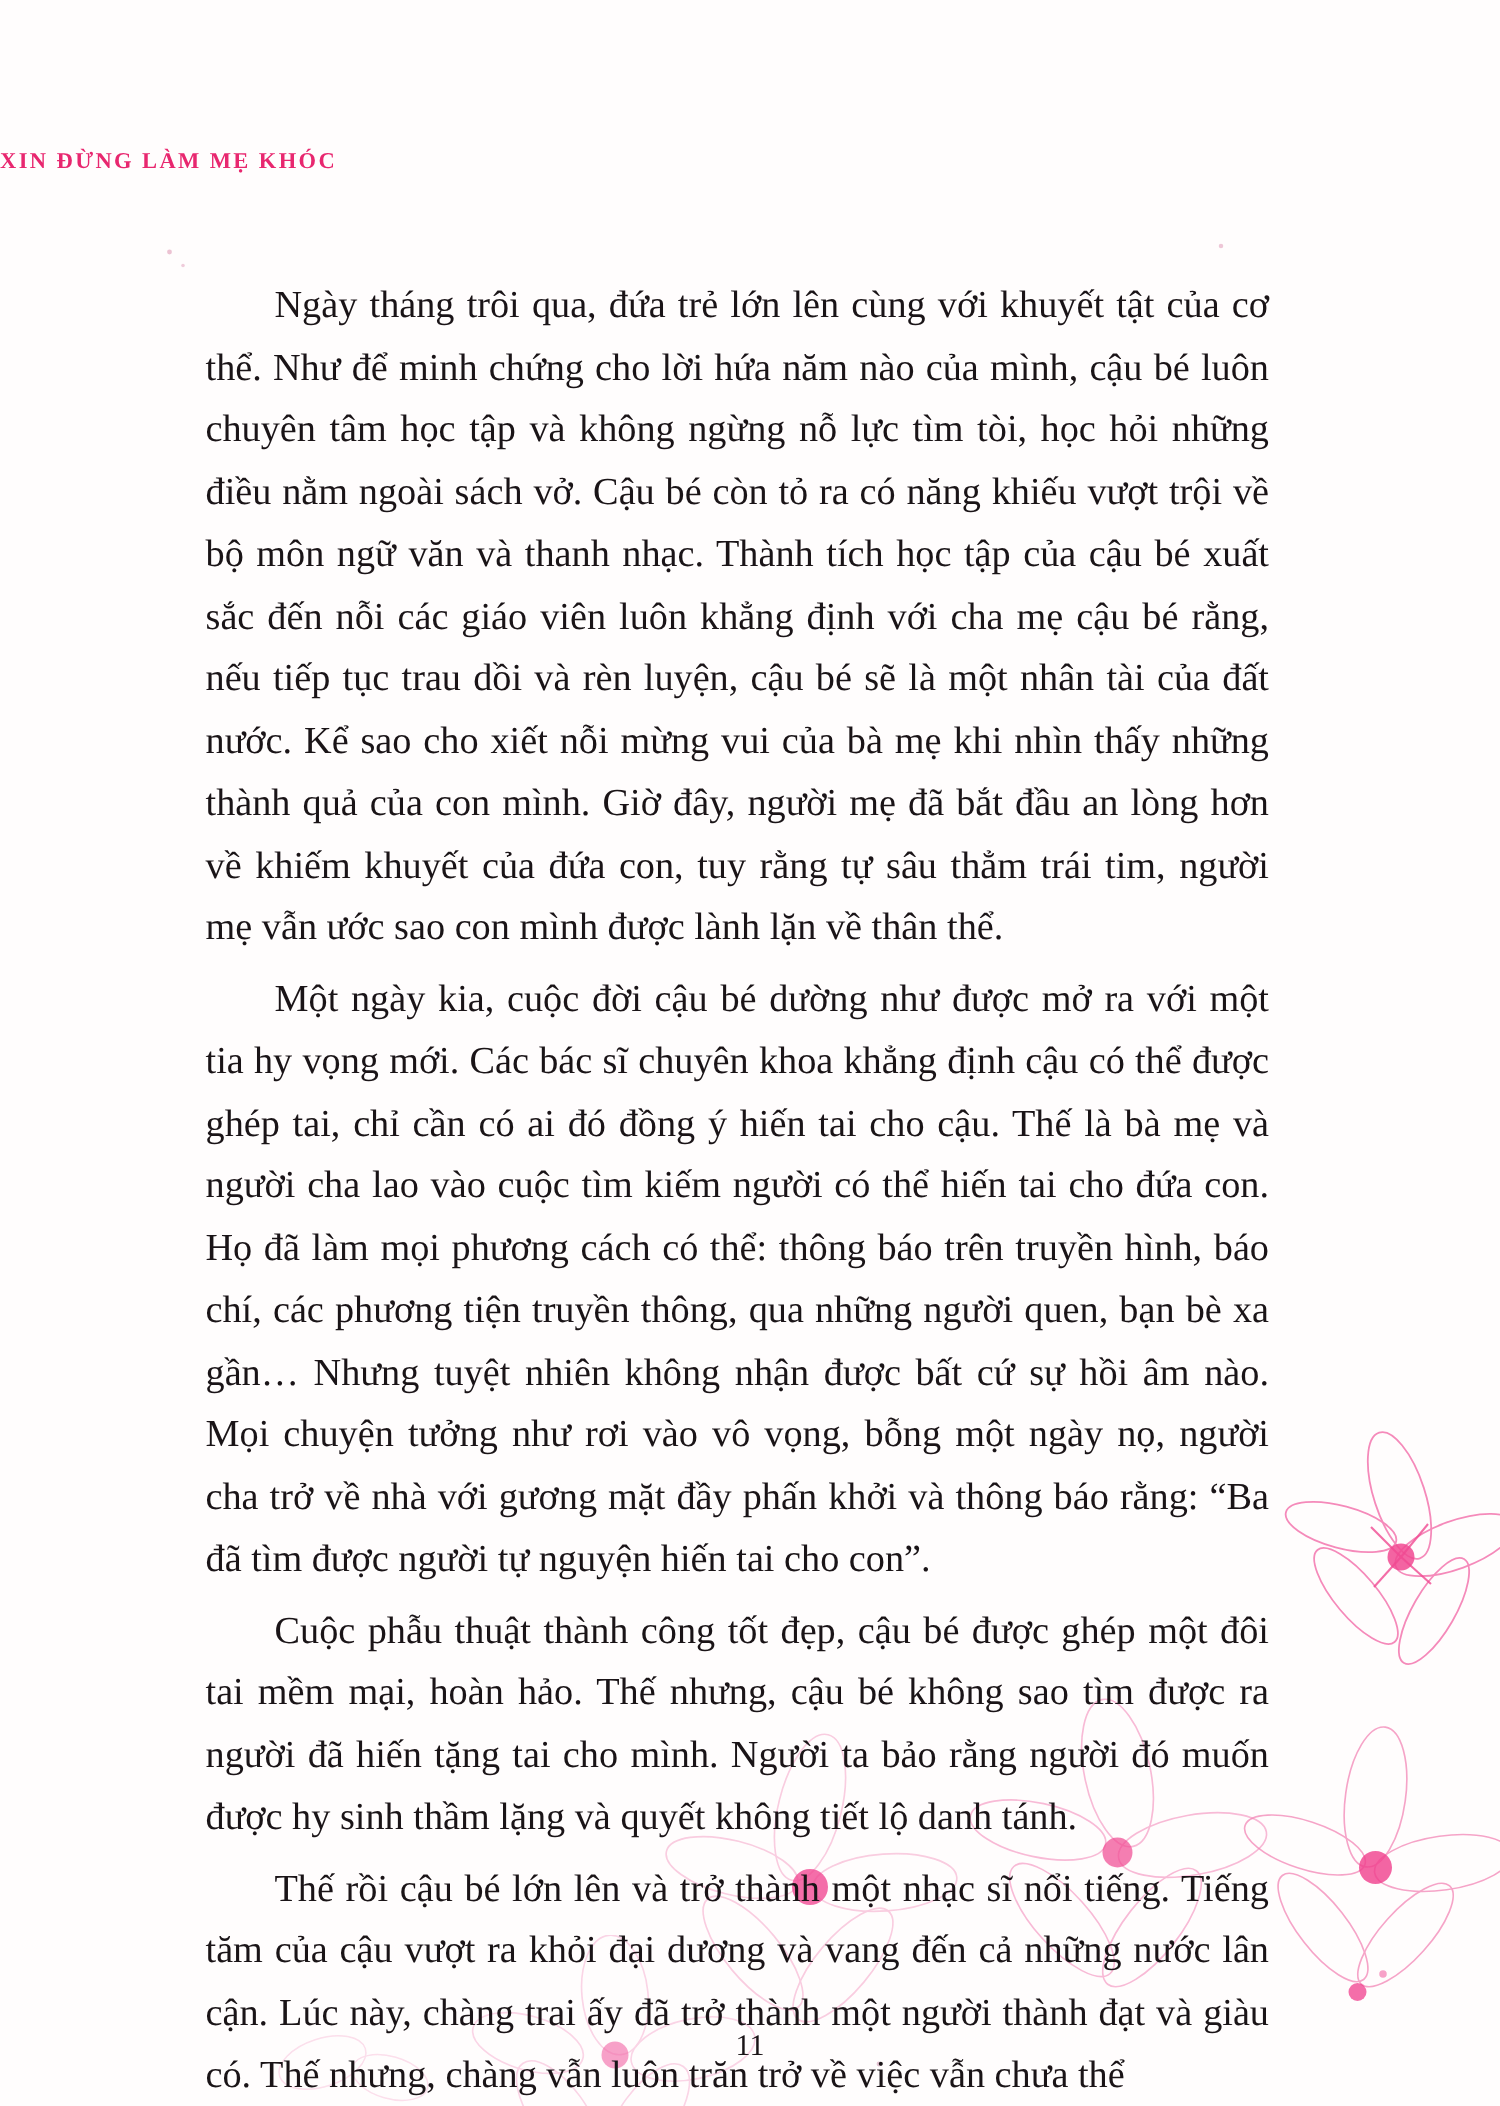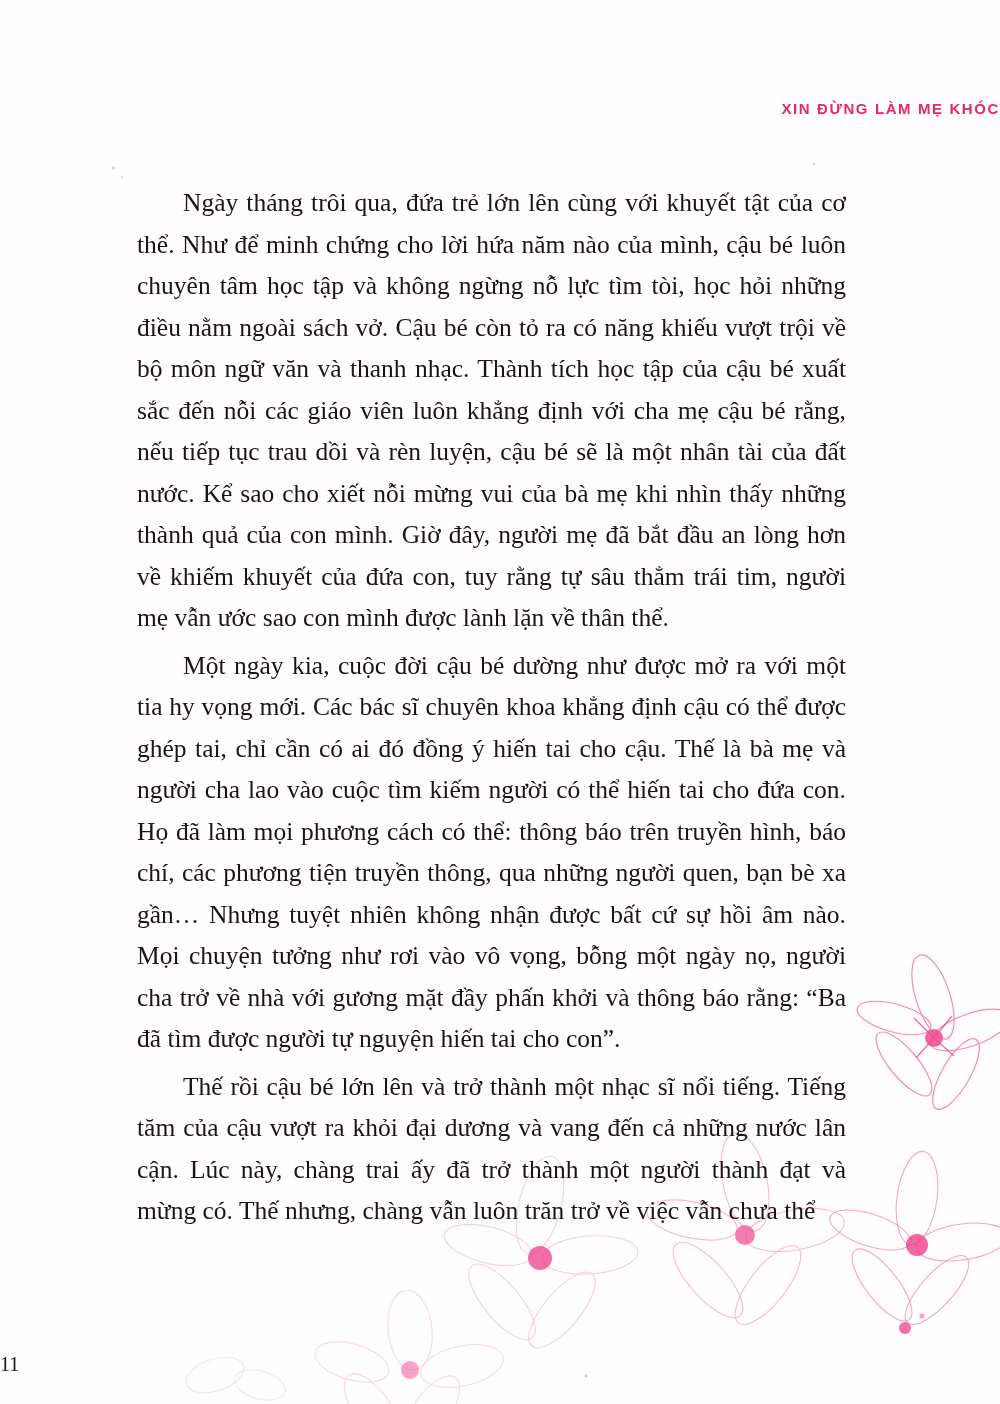--- a/index.html
+++ b/index.html
@@ -27,22 +27,22 @@
     position: absolute;
     opacity: 0.85;
   }
 
   
   .running-head {
     position: absolute;
     top: 100px;
     left: 0;
     right: 0;
-    text-align: right;
-    font-family: Liberation Sans, sans-serif;
+    text-align: left;
+    font-family: Liberation Serif, serif;
     font-size: 15px;
     font-weight: bold;
     letter-spacing: 1.6px;
     color: #e8276f;
     z-index: 3;
   }
 
   
   .content {
     position: absolute;
@@ -61,20 +61,21 @@
     text-justify: inter-word;
   }
   .para:last-child { margin-bottom: 0; }
 
   
   .folio {
     position: absolute;
     bottom: 28px;
     left: 0;
     right: 0;
+    text-align: center;
     font-family: "Liberation Serif", serif;
     font-size: 20px;
     color: #1a1417;
     z-index: 3;
   }
 </style>
 </head>
 <body>
 
 <div class="page">
@@ -166,18 +167,19 @@
     <svg class="flower" style="left:570px; top:1360px;" width="40" height="40" viewBox="0 0 40 40">
       <circle cx="16" cy="16" r="1.6" fill="#c98aa8" opacity="0.6"></circle>
     </svg>
   </div>
 
   <div class="running-head">XIN ĐỪNG LÀM MẸ KHÓC</div>
 
   <div class="content">
     <p class="para">Ngày tháng trôi qua, đứa trẻ lớn lên cùng với khuyết tật của cơ thể. Như để minh chứng cho lời hứa năm nào của mình, cậu bé luôn chuyên tâm học tập và không ngừng nỗ lực tìm tòi, học hỏi những điều nằm ngoài sách vở. Cậu bé còn tỏ ra có năng khiếu vượt trội về bộ môn ngữ văn và thanh nhạc. Thành tích học tập của cậu bé xuất sắc đến nỗi các giáo viên luôn khẳng định với cha mẹ cậu bé rằng, nếu tiếp tục trau dồi và rèn luyện, cậu bé sẽ là một nhân tài của đất nước. Kể sao cho xiết nỗi mừng vui của bà mẹ khi nhìn thấy những thành quả của con mình. Giờ đây, người mẹ đã bắt đầu an lòng hơn về khiếm khuyết của đứa con, tuy rằng tự sâu thẳm trái tim, người mẹ vẫn ước sao con mình được lành lặn về thân thể.</p>
     <p class="para">Một ngày kia, cuộc đời cậu bé dường như được mở ra với một tia hy vọng mới. Các bác sĩ chuyên khoa khẳng định cậu có thể được ghép tai, chỉ cần có ai đó đồng ý hiến tai cho cậu. Thế là bà mẹ và người cha lao vào cuộc tìm kiếm người có thể hiến tai cho đứa con. Họ đã làm mọi phương cách có thể: thông báo trên truyền hình, báo chí, các phương tiện truyền thông, qua những người quen, bạn bè xa gần… Nhưng tuyệt nhiên không nhận được bất cứ sự hồi âm nào. Mọi chuyện tưởng như rơi vào vô vọng, bỗng một ngày nọ, người cha trở về nhà với gương mặt đầy phấn khởi và thông báo rằng: “Ba đã tìm được người tự nguyện hiến tai cho con”.</p>
-    <p class="para">Thế rồi cậu bé lớn lên và trở thành một nhạc sĩ nổi tiếng. Tiếng tăm của cậu vượt ra khỏi đại dương và vang đến cả những nước lân cận. Lúc này, chàng trai ấy đã trở thành một người thành đạt và mừng có. Thế nhưng, chàng vẫn luôn trăn trở về việc vẫn chưa thể</p>
+    <p class="para">Cuộc phẫu thuật thành công tốt đẹp, cậu bé được ghép một đôi tai mềm mại, hoàn hảo. Thế nhưng, cậu bé không sao tìm được ra người đã hiến tặng tai cho mình. Người ta bảo rằng người đó muốn được hy sinh thầm lặng và quyết không tiết lộ danh tánh.</p>
+    <p class="para">Thế rồi cậu bé lớn lên và trở thành một nhạc sĩ nổi tiếng. Tiếng tăm của cậu vượt ra khỏi đại dương và vang đến cả những nước lân cận. Lúc này, chàng trai ấy đã trở thành một người thành đạt và giàu có. Thế nhưng, chàng vẫn luôn trăn trở về việc vẫn chưa thể</p>
   </div>
 
   <div class="folio">11</div>
 
 </div>
 
 </body></html>

